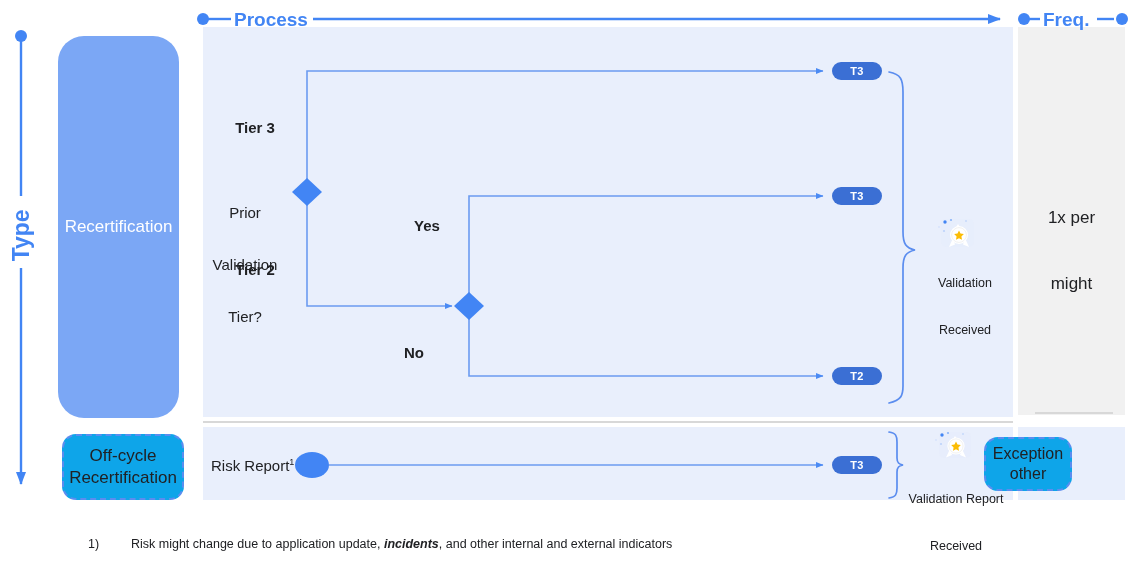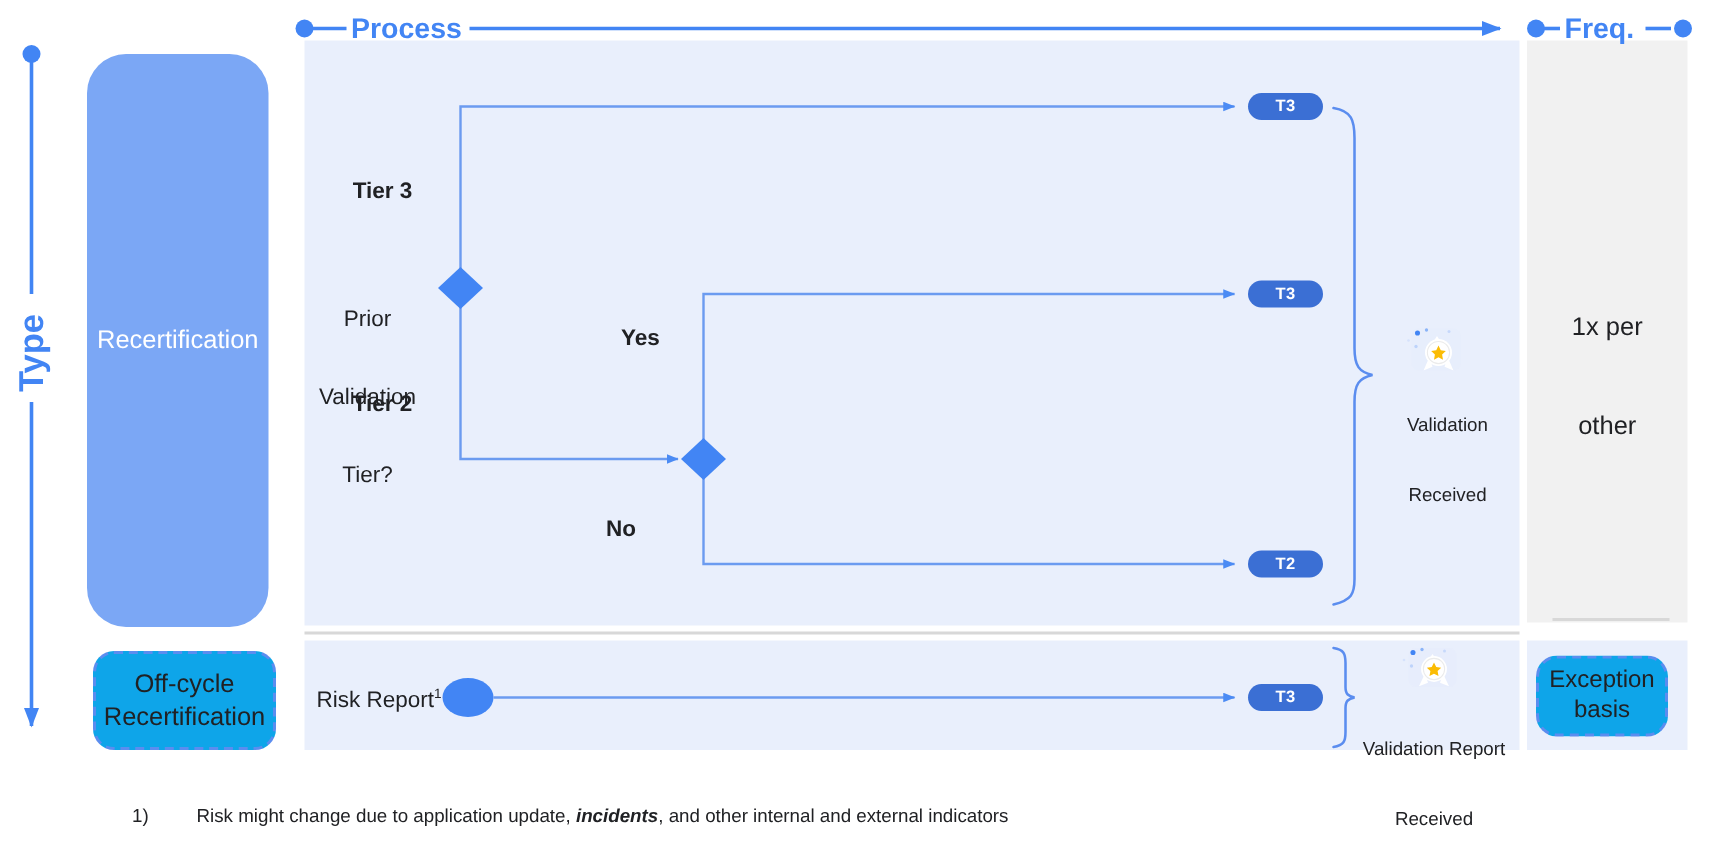--- a/index.html
+++ b/index.html
@@ -270,26 +270,26 @@
   <div class="badge-text" style="left:832px; top:370px; width:50px;">T2</div>
   <div class="badge-text" style="left:832px; top:459px; width:50px;">T3</div>
 
   <div class="txt icon-caption" style="left:915px; top:245px; width:100px;">
     <div>Validation</div>
     <div>Received</div>
   </div>
 
   <div class="txt freq-text" style="left:1018px; top:163px; width:107px;">
     <div>1x per</div>
-    <div>other</div>
-  </div>
-
-  <div class="type-block dashed" style="left:1024px; top:437px; width:88px; height:54px; flex-direction:column; font-size:16px;">
+    <div>might</div>
+  </div>
+
+  <div class="type-block dashed" style="left:984px; top:437px; width:88px; height:54px; flex-direction:column; font-size:16px;">
     <span>Exception</span>
-    <span>basis</span>
+    <span>other</span>
   </div>
 
   <div class="txt flow-label lft" style="left:211px; top:457px; width:90px; text-align:left;"><span>Risk Report</span><span class="sup">1</span></div>
 
   <div class="txt icon-caption" style="left:890px; top:461px; width:132px;">
     <div>Validation Report</div>
     <div>Received</div>
   </div>
 
   <div class="footnote" style="left:88px; top:537px;">1)</div>

